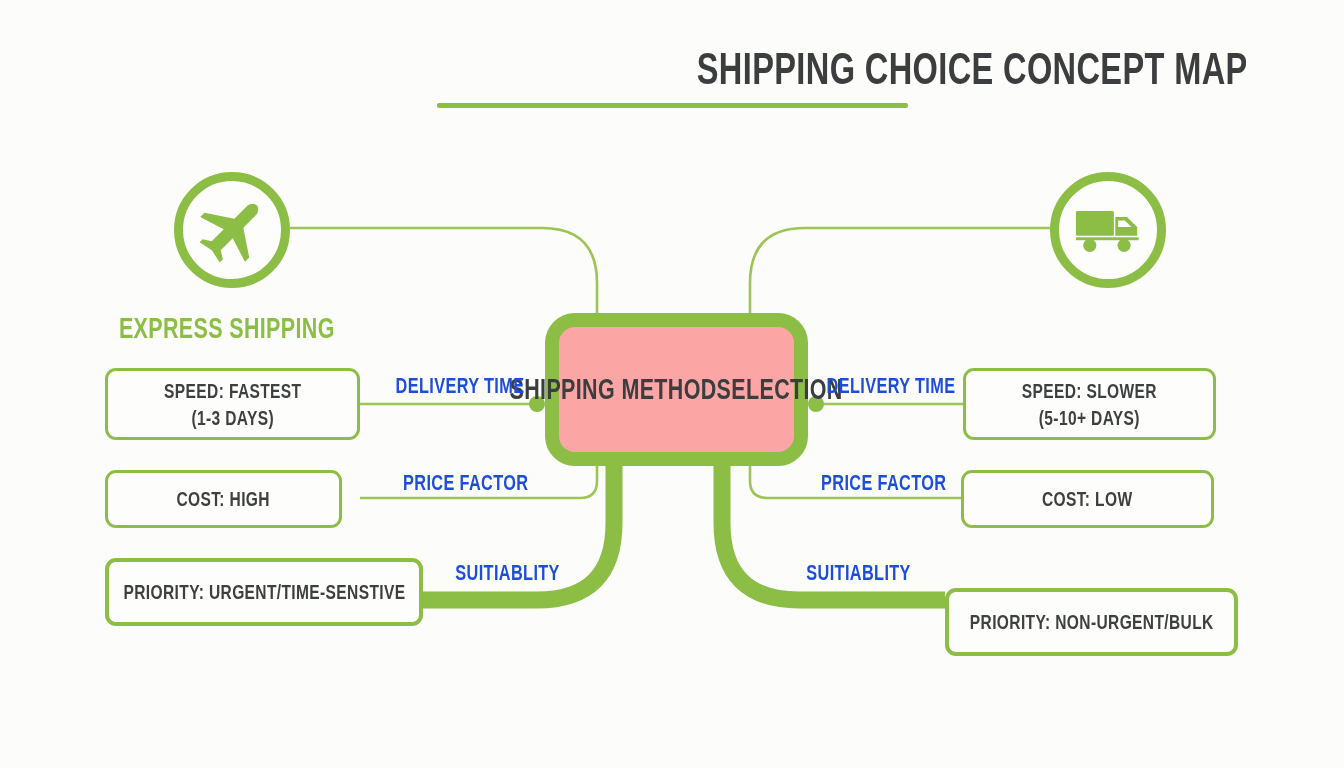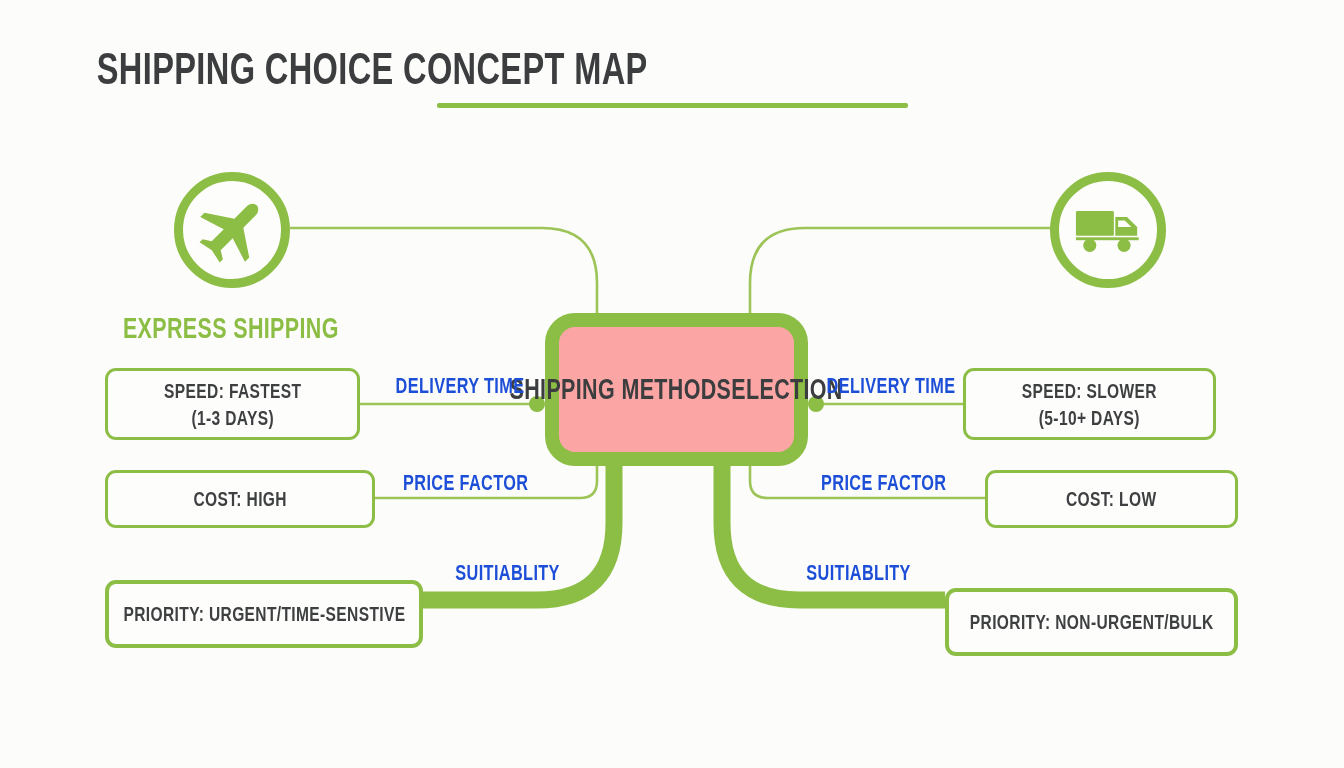--- a/index.html
+++ b/index.html
@@ -7,49 +7,49 @@
     position:relative;width:1344px;height:768px;margin:0 auto;
     background:#fcfcfa;overflow:hidden;
     font-family:"Liberation Sans", sans-serif;
     -webkit-font-smoothing:antialiased;
   }
   .abs{position:absolute;}
   
   .cond{display:inline-block;transform:scaleX(0.74);transform-origin:50% 50%;white-space:nowrap;letter-spacing:.5px;}
   .green-text{color:#8cbd44;}
 
-  .title-wrap{left:0;top:44px;width:1344px;text-align:left;}
+  .title-wrap{left:0;top:44px;width:1344px;text-align:right;}
   .title{font-size:44px;font-weight:bold;color:#3b3d3e;}
   .title-underline{left:437px;top:103px;width:471px;height:5px;background:#8cbd44;border-radius:2px;}
 
   .icon-circle{
     width:98px;height:98px;border:9px solid #8cbd44;border-radius:50%;
     background:#fdfdfc;display:flex;align-items:center;justify-content:center;
   }
   .circle-left{left:174px;top:172px;}
   .circle-right{left:1050px;top:172px;}
 
   .branch-heading{font-size:29px;font-weight:bold;}
-  .heading-left{left:81px;top:312px;width:300px;text-align:center;}
+  .heading-left{left:81px;top:312px;width:300px;text-align:left;}
   .heading-right{left:958px;top:312px;width:300px;text-align:center;}
 
   .node{
     background:#fdfdfc;border:3px solid #8cbd44;border-radius:11px;
     display:flex;flex-direction:column;align-items:center;justify-content:center;
     box-sizing:border-box;
   }
   .node .txt{font-size:21px;font-weight:bold;color:#3d3f40;line-height:1.3;text-align:center;}
   .node .line:empty{display:none;}
   .node .line{display:block;}
 
   .node-l-speed{left:105px;top:368px;width:255px;height:72px;}
-  .node-l-cost{left:105px;top:470px;width:270px;height:58px;}
-  .node-l-priority{left:105px;top:580px;width:318px;height:68px;border-width:4px;}
+  .node-l-cost{left:105px;top:470px;width:237px;height:58px;}
+  .node-l-priority{left:105px;top:558px;width:318px;height:68px;border-width:4px;}
   .node-r-speed{left:963px;top:368px;width:253px;height:72px;}
-  .node-r-cost{left:985px;top:470px;width:253px;height:58px;}
+  .node-r-cost{left:961px;top:470px;width:253px;height:58px;}
   .node-r-priority{left:945px;top:558px;width:293px;height:68px;border-width:4px;margin-top:30px;}
 
   .center-node{
     left:545px;top:313px;width:263px;height:153px;
     background:#fca5a5;border:14px solid #8cbd44;border-radius:30px;
     display:flex;flex-direction:column;align-items:center;justify-content:center;
     box-sizing:border-box;
   }
   .center-node .txt{font-size:29px;font-weight:bold;color:#3b3d3e;line-height:1.25;text-align:center;}
 

